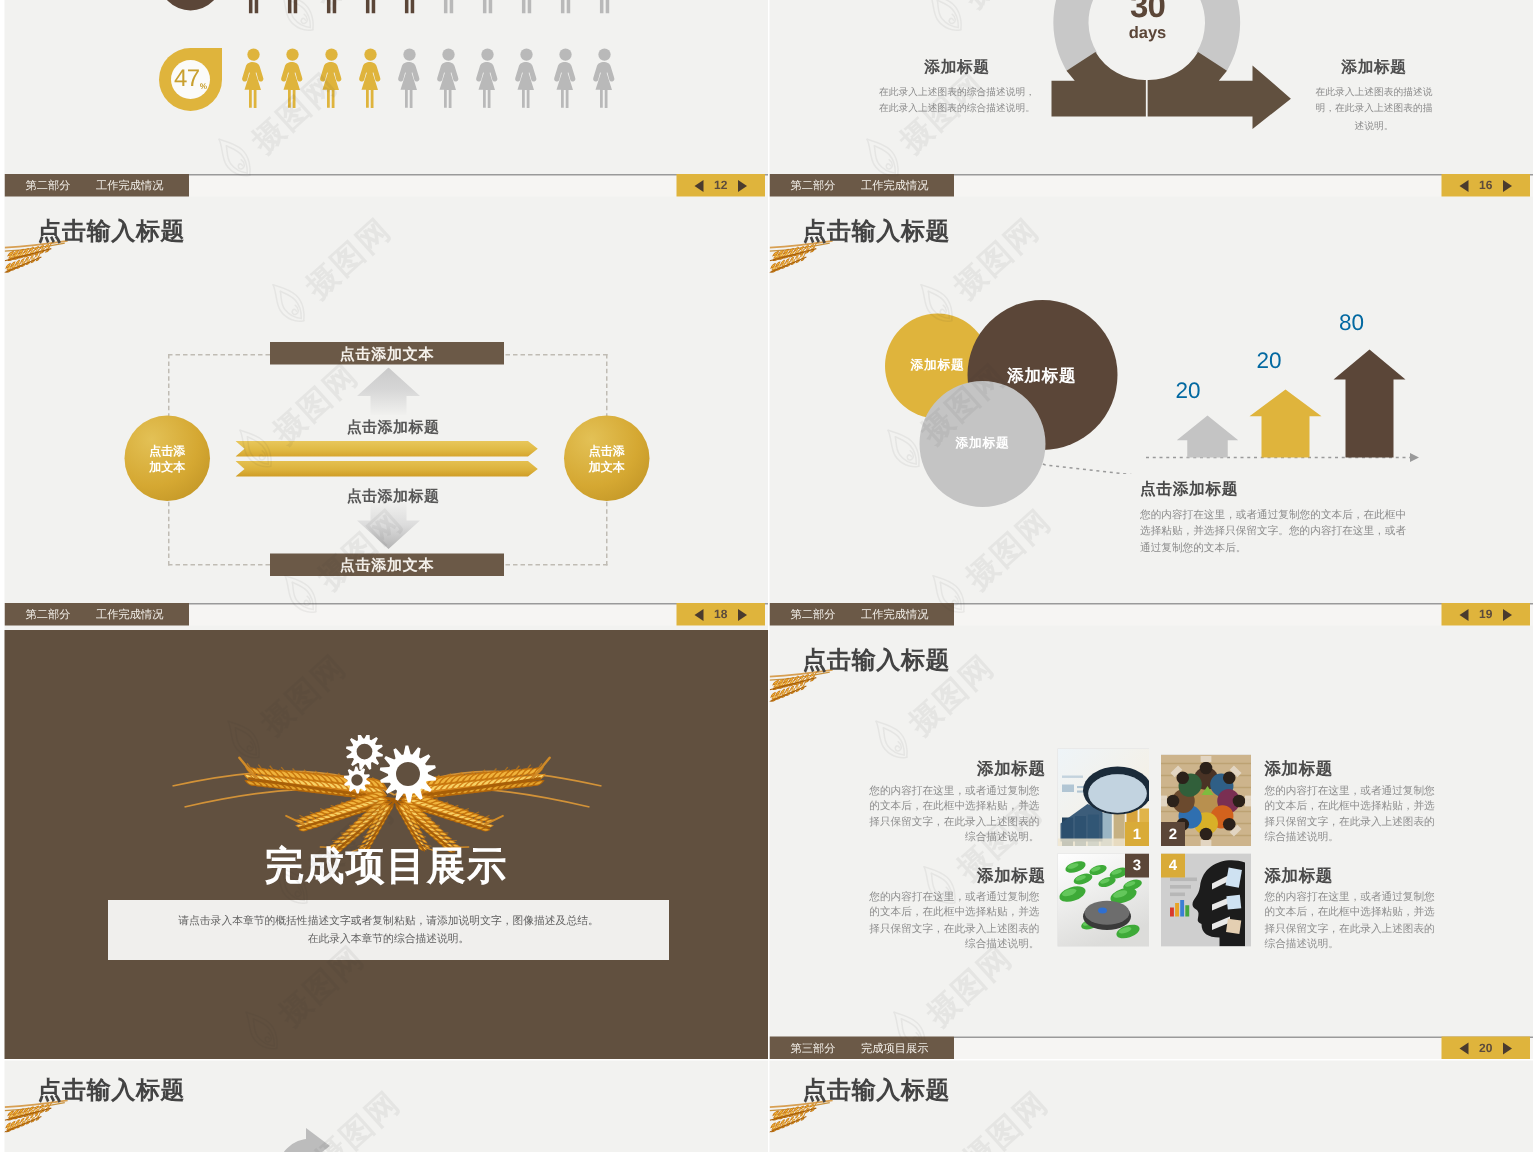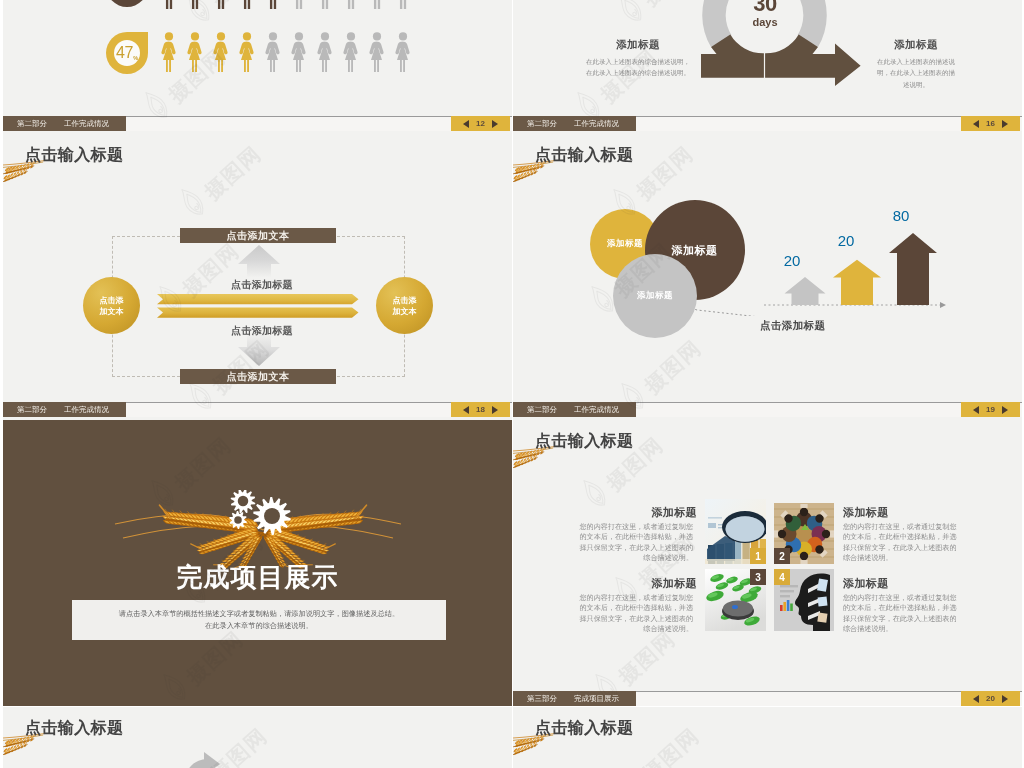--- a/index.html
+++ b/index.html
@@ -747,20 +747,21 @@
       <path d="M182 93 l6 3 l-6 3 z" fill="#9a9a9a"></path>
       <path fill="#c4c4c4" d="M47 68 L67.5 84.5 H60.5 V96 H33.5 V84.5 H26.5 Z"></path>
       <path fill="#dfb43c" d="M99 50.7 L123 68.5 H115 V96 H83 V68.5 H75 Z"></path>
       <path fill="#5b4638" d="M155 24 L179 44 H171 V96 H139 V44 H131 Z"></path>
     </svg>
     <div class="arrow-val" style="left:258px;top:118px;width:42px;">20</div>
     <div class="arrow-val" style="left:312px;top:98px;width:42px;">20</div>
     <div class="arrow-val" style="left:367px;top:73px;width:42px;">80</div>
 
     <div class="cap-title" style="left:247px;top:185px;">点击添加标题</div>
+    <div class="cap-body" style="left:247px;top:204px;width:181px;">您的内容打在这里，或者通过复制您的文本后，在此框中选择粘贴，并选择只保留文字。您的内容打在这里，或者通过复制您的文本后。</div>
   </div>
   <div class="footer" style="bottom:3px;">
     <div class="foot-line"></div>
     <div class="foot-bar">
       <span style="left:14px;">第二部分</span>
       <span style="left:61px;">工作完成情况</span>
     </div>
     <div class="foot-pager">
       <i class="tri tri-l"></i>
       <span class="num">19</span>

